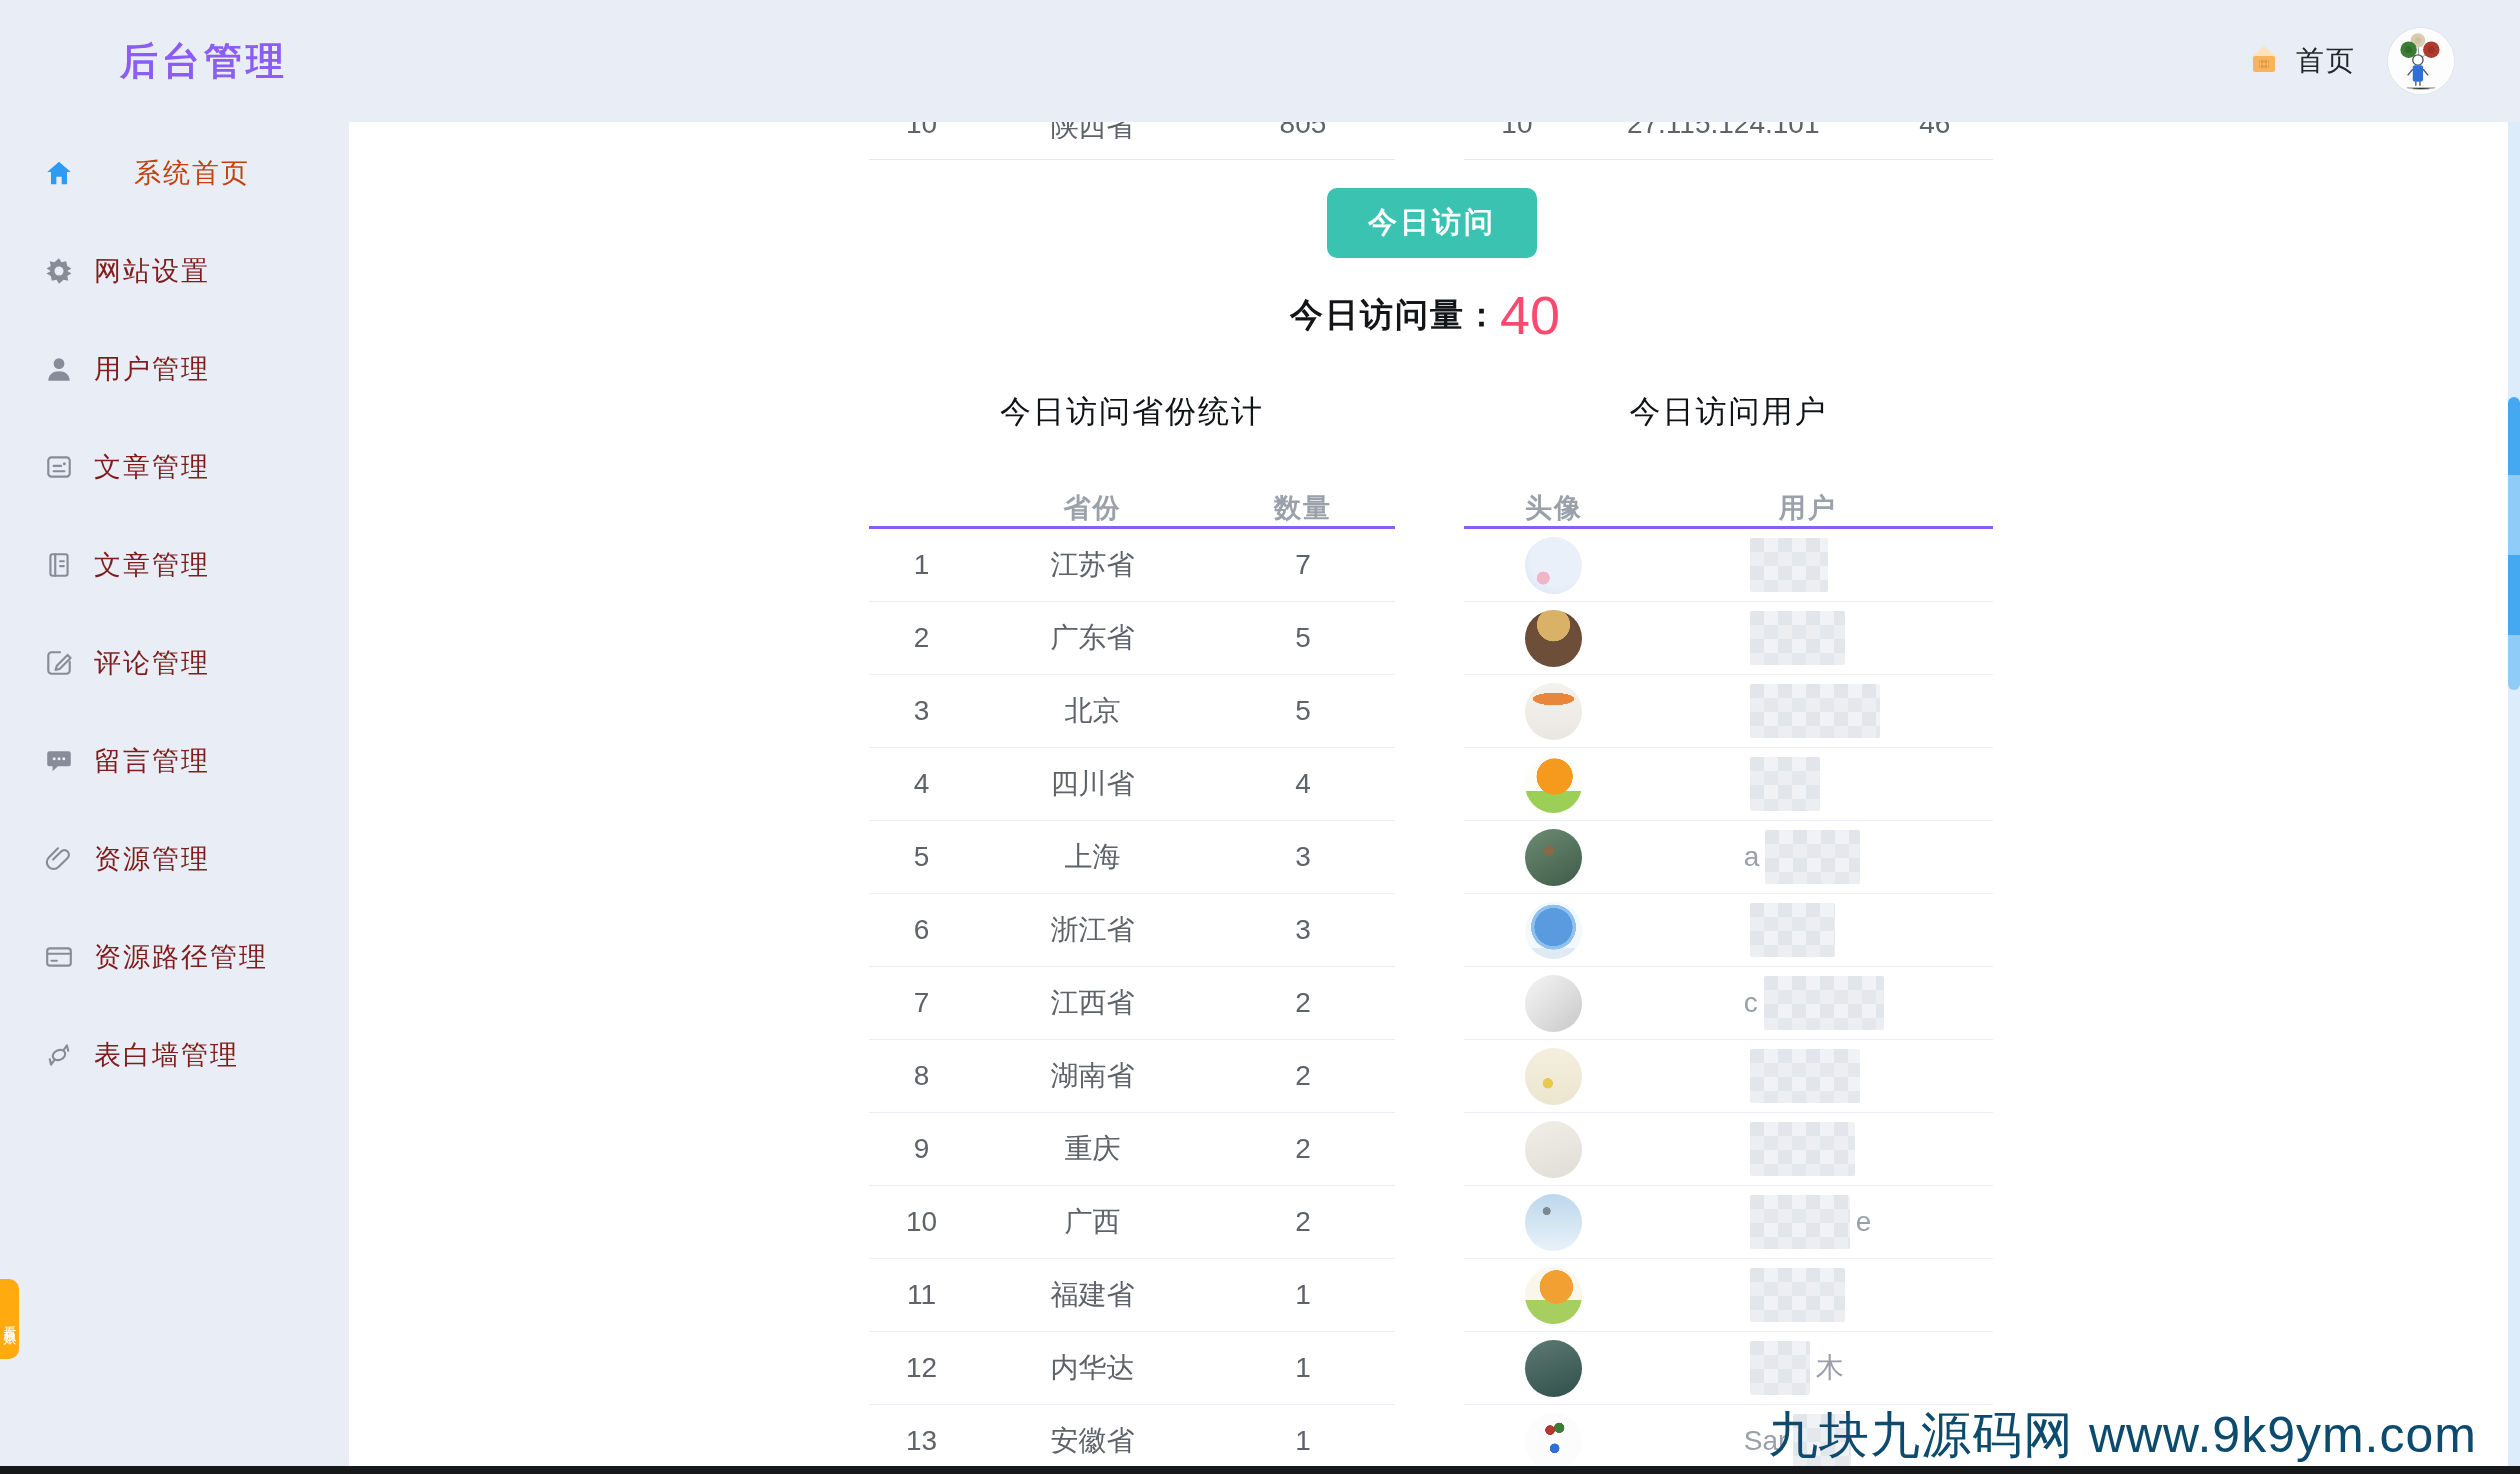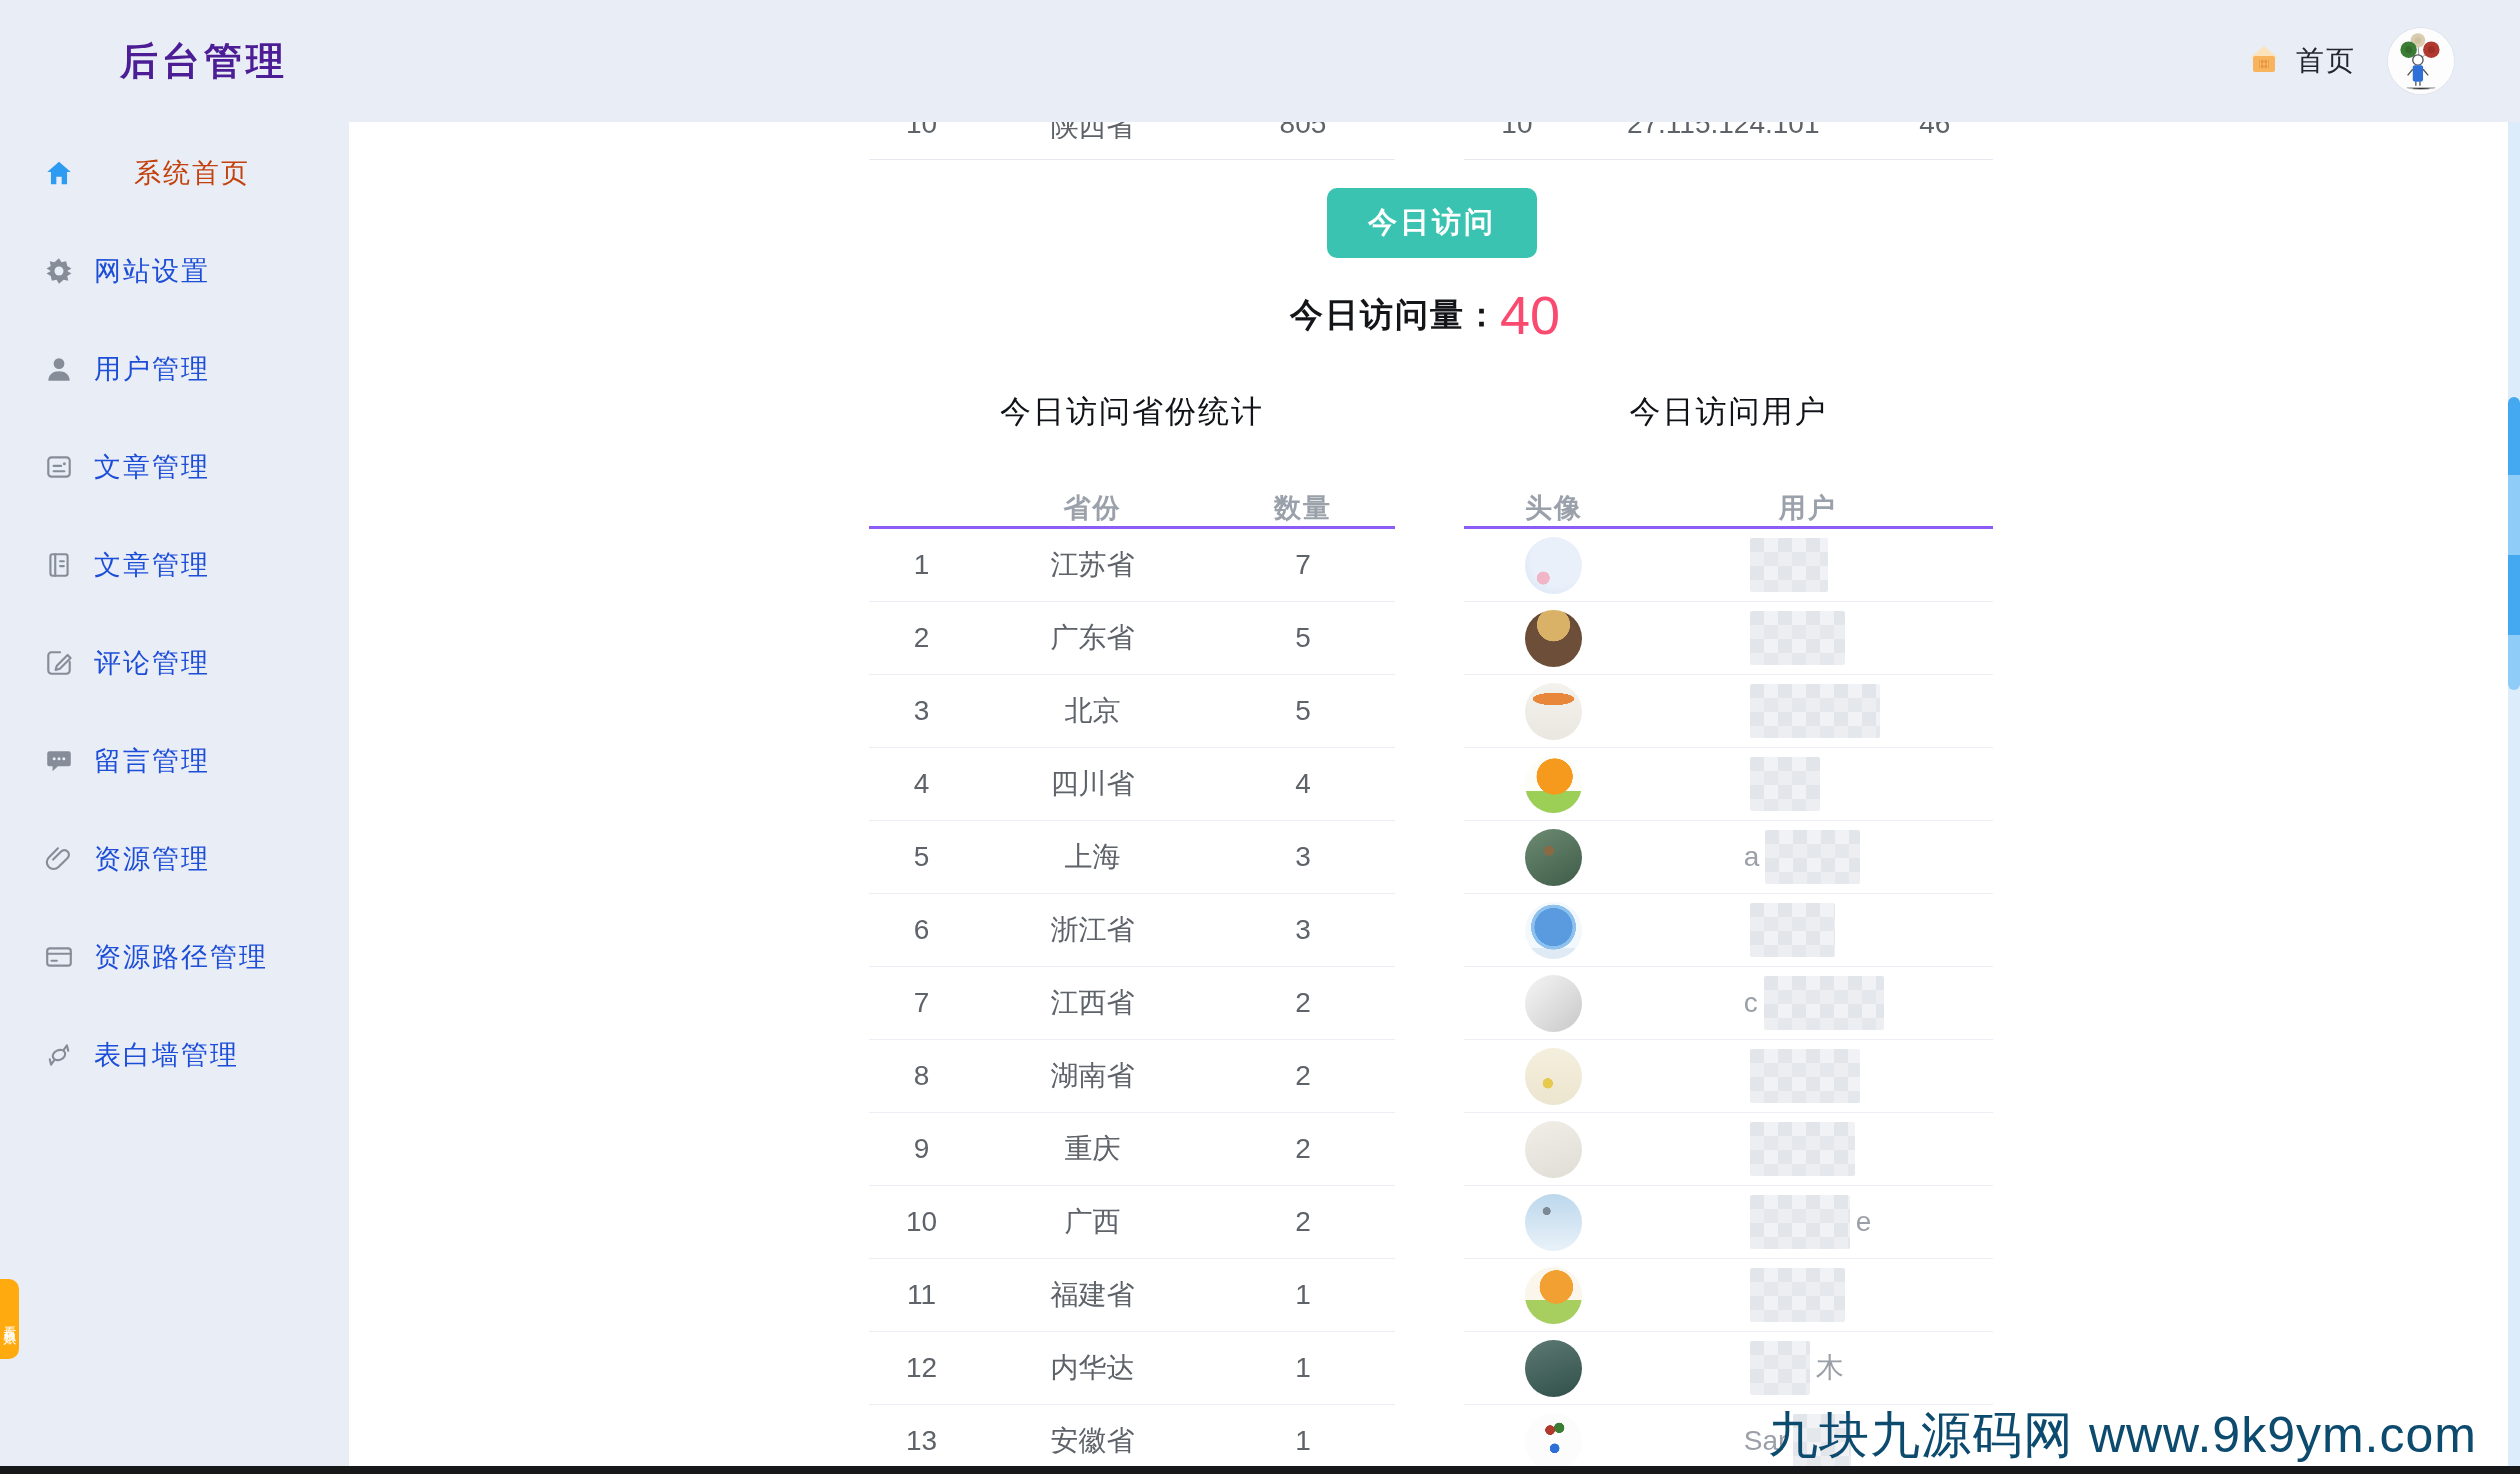--- a/index.html
+++ b/index.html
@@ -1,32 +1,32 @@
 <!DOCTYPE html>
 <html><head>
 <meta charset="utf-8">
 <style>
   * { margin:0; padding:0; box-sizing:border-box; }
   html,body { width:2520px; height:1474px; }
   body { font-family:"Liberation Sans","DejaVu Sans",sans-serif; background:#ffffff; position:relative; overflow:hidden; }
 
   
   .header { position:absolute; left:0; top:0; width:2520px; height:122px; background:#e9edf6; z-index:5; }
-  .app-title { position:absolute; left:120px; top:0; height:122px; line-height:122px; font-size:38px; font-weight:600; color:#4c1d95; letter-spacing:4px; }
+  .app-title { position:absolute; left:120px; top:0; height:122px; line-height:122px; font-size:38px; font-weight:600; color:#8b5cf6; letter-spacing:4px; }
   .header-right { position:absolute; right:66px; top:0; height:122px; display:flex; align-items:center; gap:4px; }
   .home-link { display:flex; align-items:center; gap:14px; cursor:pointer; }
   .home-link .label { font-size:28px; color:#23262b; letter-spacing:2px; }
   .header-avatar { width:66px; height:66px; border-radius:50%; overflow:hidden; background:#fff; margin-left:28px; box-shadow:0 0 0 1px rgba(0,0,0,0.04); }
 
   
   .sidebar { position:absolute; left:0; top:0; width:349px; height:1474px; background:#e9edf6; z-index:4; }
   .menu { position:absolute; left:0; top:124px; width:100%; }
   .menu-item { height:98px; display:flex; align-items:center; padding-left:44px; cursor:pointer; }
   .menu-item .mi-icon { width:30px; height:30px; margin-right:20px; flex:0 0 30px; }
-  .menu-item .mi-label { font-size:27px; color:#1d4ed8; letter-spacing:2px; white-space:nowrap; }
+  .menu-item .mi-label { font-size:27px; color:#7f1d1d; letter-spacing:2px; white-space:nowrap; }
   .menu-item.active .mi-label { color:#c2410c;margin-left:40px; }
 
   .kanban-badge { position:absolute; left:0; top:1279px; width:19px; height:80px; background:#ffab0f; border-radius:0 10px 10px 0; color:#fff; font-size:13px; display:flex; align-items:center; justify-content:center; writing-mode:vertical-rl; letter-spacing:3px; cursor:pointer; z-index:6; overflow:hidden; }
 
   .clip-row { position:absolute; height:17px; overflow:hidden; }
   .clip-row .inner { position:absolute; top:-14px; left:0; width:100%; display:flex; font-size:28px; color:#5e6269; }
   .clip-row .inner span { display:block; text-align:center; }
   .partial-border { position:absolute; top:159px; height:1px; background:#e6e9f0; }
 
   .visit-btn { position:absolute; left:1327px; top:188px; width:210px; height:70px; background:#3bc3b1; border:none; border-radius:10px; color:#fff; font-size:29px; font-weight:700; letter-spacing:3px; cursor:pointer; font-family:inherit; }

